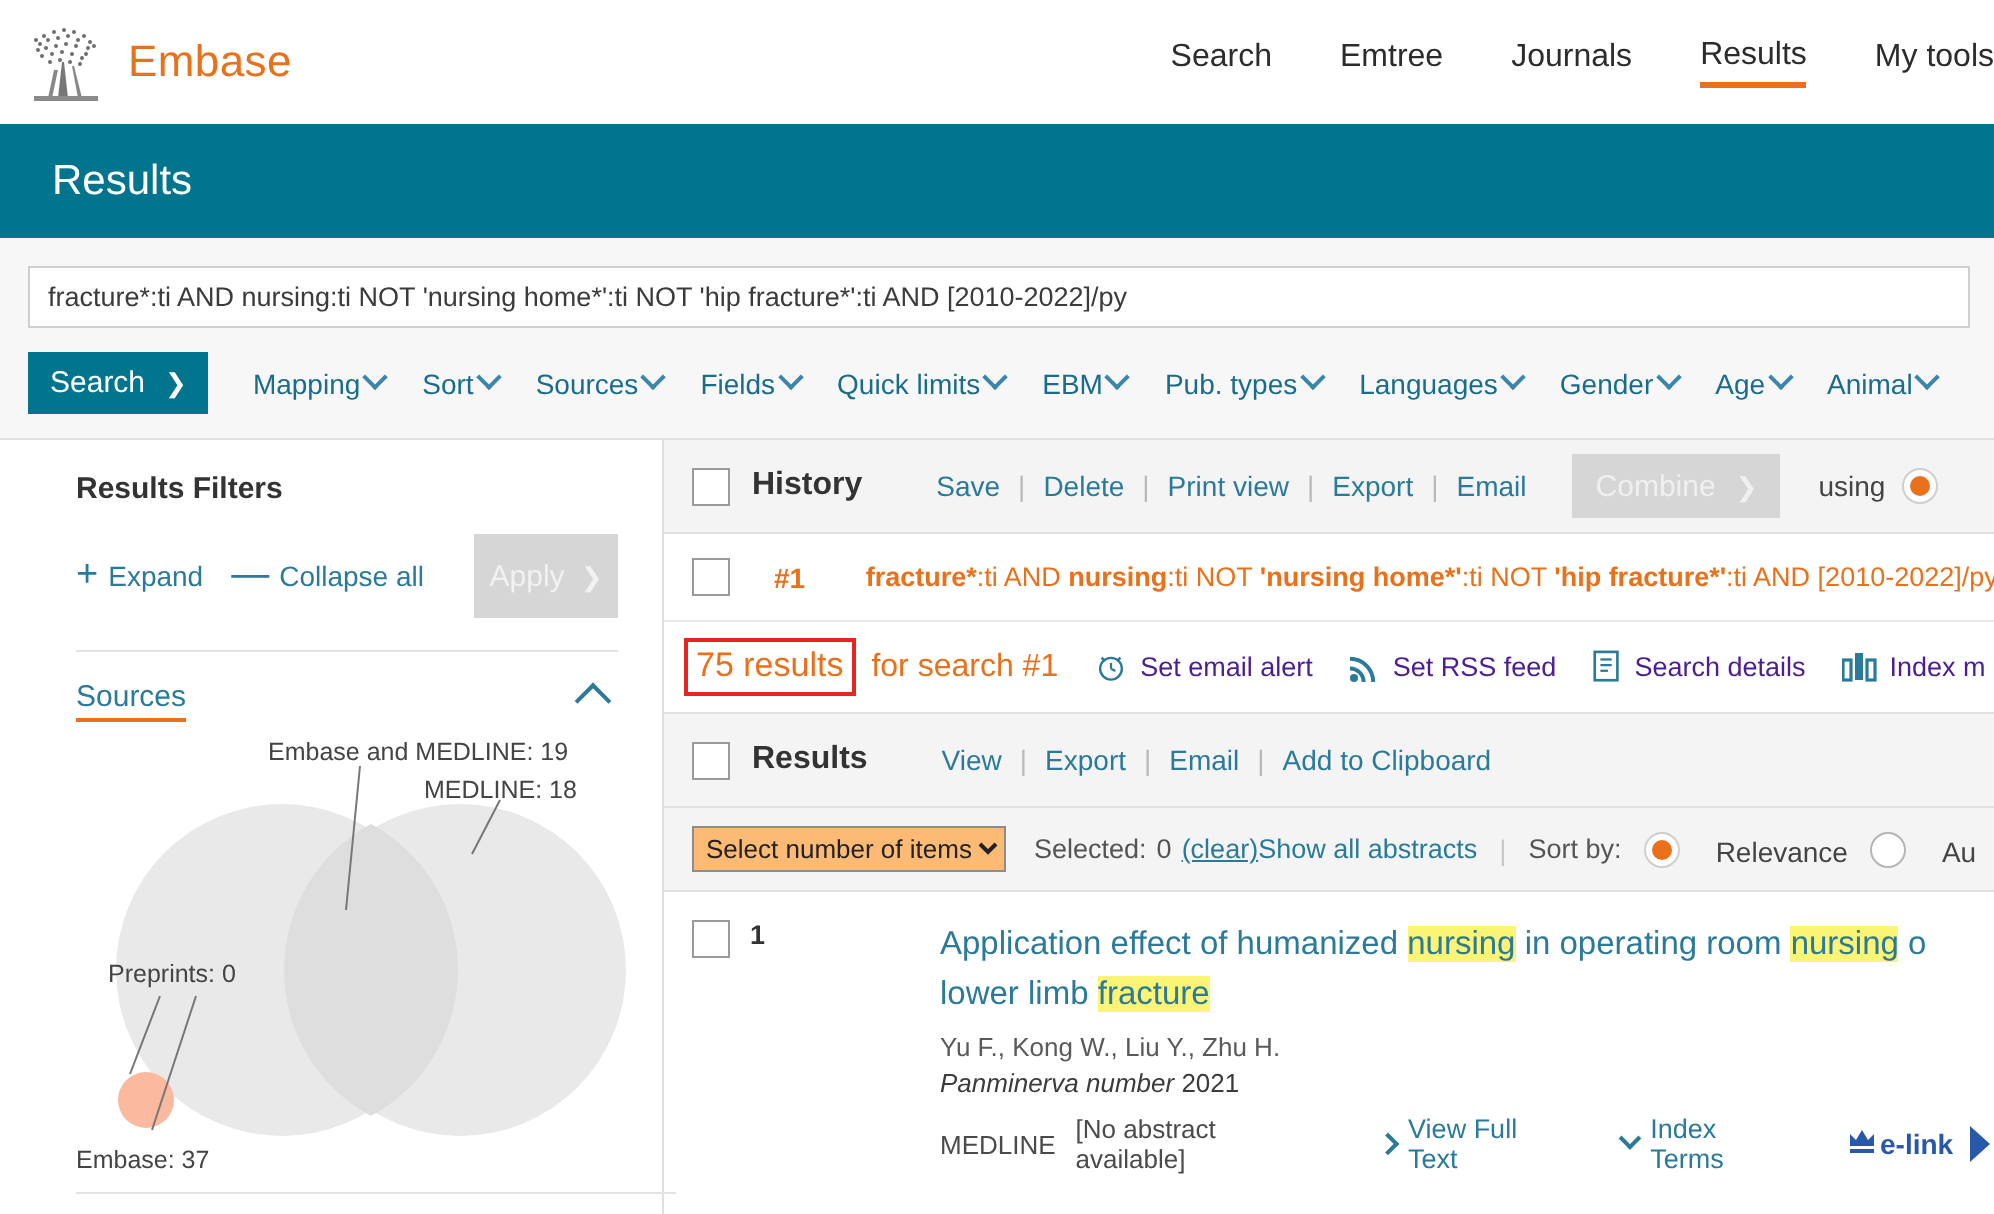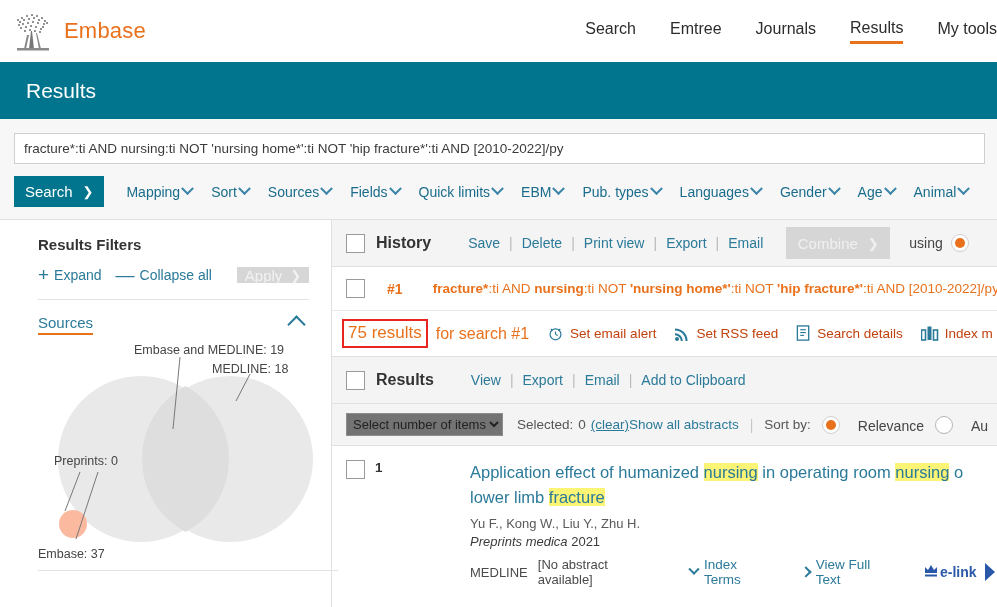--- a/index.html
+++ b/index.html
@@ -109,21 +109,21 @@
     background:#fff;
   }
   .rf-title { font-size:15px; font-weight:bold; color:#333; margin-bottom: 14px; }
   .rf-actions { display:flex; align-items:center; gap: 14px; }
   .rf-link { color:#2b7a99; font-size:14px; cursor:pointer; display:flex; align-items:center; gap:5px;}
   .plus { color:#2b7a99; font-size:19px; line-height:12px; }
   .dash  { color:#2b7a99; font-size:19px; line-height:12px; }
   .applybtn {
     margin-left: auto;
     background:#d6d6d6; color:#f2f2f2;
-    border:none; height: 16px; min-width: 72px;
+    border:none; height: 42px; min-width: 72px;
     display:flex;align-items:center;justify-content:center;gap:8px;
     font-size:15px; font-family:"Liberation Sans", sans-serif;
     cursor:default;
   }
   .rf-sep { border-top:1px solid #e3e3e3; margin: 16px 0 0 0; }
   .sources-head {
     display:flex; align-items:center;
     margin-top: 14px;
   }
   .sources-label {
@@ -211,34 +211,34 @@
     border-bottom:1px solid #e0e0e0;
     background:#fff;
   }
   .count-box {
     border: 2.5px solid #e8251f;
     padding: 2px 4px 3px 4px;
     margin-right: 4px;
   }
   .count-num { color:#e9711c; font-size:17px; white-space:nowrap; }
   .count-for { color:#e9711c; font-size:16px; margin-left:4px; white-space:nowrap; }
-  .tool { display:flex; align-items:center; gap:6px; margin-left:18px; color:#c2410c; font-size:13.5px; cursor:pointer; white-space:nowrap;}
+  .tool { display:flex; align-items:center; gap:6px; margin-left:18px; color:#4c1d95; font-size:13.5px; cursor:pointer; white-space:nowrap;}
 
   
   .optsrow {
     display:flex; align-items:center;
     height:42px; padding-left:14px;
     background:#f4f4f4;
     border-bottom:1px solid #e0e0e0;
     gap: 0;
   }
   .numselect {
     height:23px; font-size:13px;
     font-family:"Liberation Sans", sans-serif;
-    border:1px solid #8d8d8d; background:#737373; color:#222;
+    border:1px solid #8d8d8d; background:#fdba74; color:#222;
     padding-left:2px;
   }
   .sel-lbl { font-size:13.5px; color:#555; margin-left:14px; }
   .clearlink { color:#2b7a99; font-size:13.5px; text-decoration:underline; cursor:pointer; margin-left:5px;}
   .abslink { color:#2b7a99; font-size:13.5px; cursor:pointer; }
   .vsep { color:#c7c7c7; margin: 0 11px; }
   .sortby { font-size:13.5px; color:#555; }
   .sortopt { display:flex;align-items:flex-end;gap:18px;margin-left:11px;font-size:14px;color:#444; cursor:pointer;}
 
   
@@ -541,31 +541,31 @@
         <span>Au</span>
       </span>
     </div>
 
     <div class="item">
       <span class="cbox"></span>
       <span class="item-num">1</span>
       <div class="item-body">
         <div class="item-title"><span>Application effect of humanized </span><mark>nursing</mark><span> in operating room </span><mark>nursing</mark><span> o</span><span class="l2"><span>lower limb </span><mark>fracture</mark></span></div>
         <div class="authors">Yu F., Kong W., Liu Y., Zhu H.</div>
-        <div class="journal"><i>Preprints medica</i> <span>2021</span></div>
+        <div class="journal"><i>Panminerva number</i> <span>2021</span></div>
         <div class="metarow">
           <span class="src">MEDLINE</span>
           <span class="noabs">[No abstract available]</span>
           <span class="mlink">
+            <i class="chev-r2"></i>
+            <span>View Full Text</span>
+          </span>
+          <span class="mlink">
             <i class="chev-d"></i>
             <span>Index Terms</span>
-          </span>
-          <span class="mlink">
-            <i class="chev-r2"></i>
-            <span>View Full Text</span>
           </span>
           <span class="elink">
             <svg width="74" height="22" viewBox="0 0 74 22">
               <path d="M2 12 L2 6 L5 9 L8 4 L11 9 L14 6 L14 12 Z" fill="#2a58a8"></path>
               <rect x="2" y="13.5" width="12" height="2" fill="#2a58a8"></rect>
               <text x="17" y="16" font-family="Liberation Sans, sans-serif" font-size="14" font-weight="bold" fill="#2a58a8">e-link</text>
               <path d="M62 2 L72 11 L62 20 Z" fill="#2a58a8"></path>
             </svg>
           </span>
         </div>

